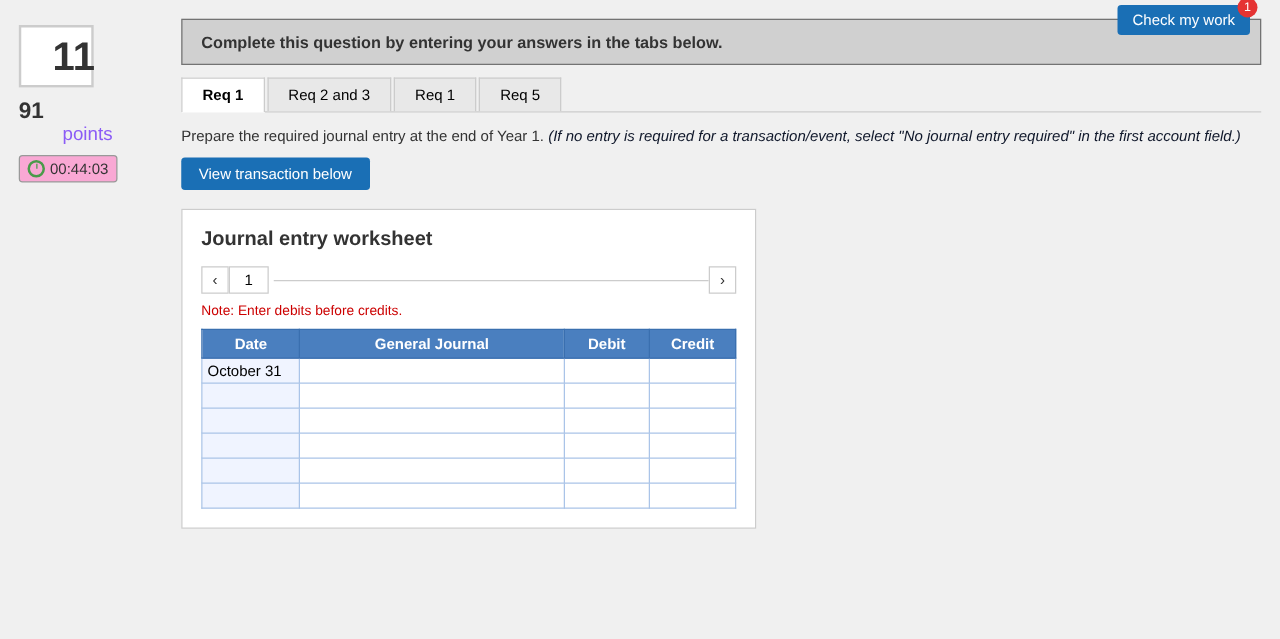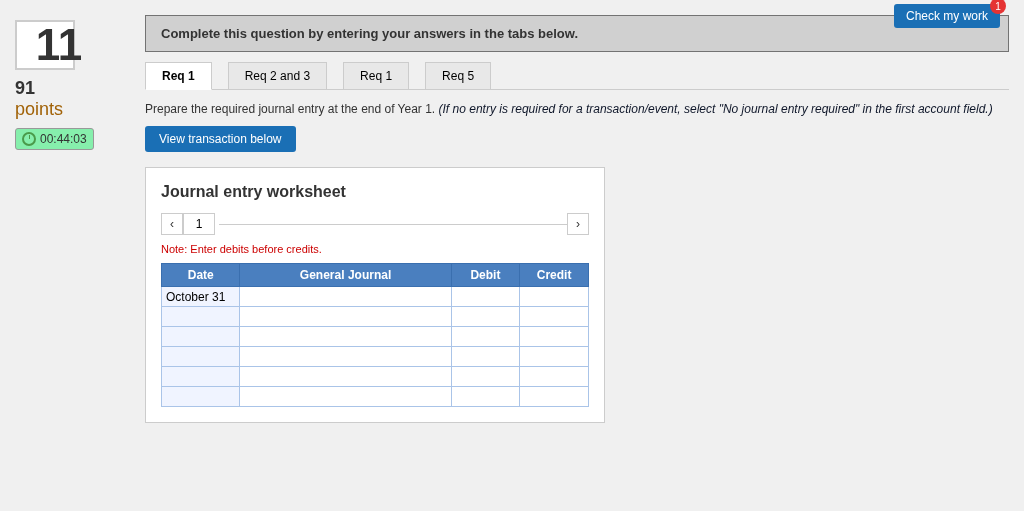--- a/index.html
+++ b/index.html
@@ -23,35 +23,35 @@
 
     .page-layout {
       display: flex; padding-top: 10px; min-height: 511px;
     }
 
     .left-panel {
       width: 140px; padding: 10px 15px; flex-shrink: 0;
     }
 
     .question-number {
-      font-size: 44px; font-weight: bold; color: #333;
+      font-size: 32px; font-weight: bold; color: #333;
       border: 2px solid #ccc; background: white;
       width: 60px; height: 50px; display: flex;
       align-items: center; justify-content: center;
       margin-bottom: 8px;
       padding-left: 28px;
     }
-    .points-label { font-size: 18px; color: #a16207; }
+    .points-label { font-size: 15px; color: #8b5cf6; text-align: center; }
     .points-value { font-size: 18px; font-weight: bold; color: #333; }
 
     .timer-box {
       display: flex; align-items: center; gap: 4px;
       margin-top: 8px; font-size: 12px; color: #333;
       border: 1px solid #999; padding: 3px 6px; border-radius: 3px;
-      background: #86efac; width: fit-content;
+      background: #f9a8d4; width: fit-content;
     }
     .timer-icon {
       width: 14px; height: 14px; border: 2px solid #4a9a4a;
       border-radius: 50%; display: inline-block; position: relative;
     }
     .timer-icon::after {
       content: ''; position: absolute; top: 1px; left: 5px;
       width: 1px; height: 4px; background: #4a9a4a;
     }
 
@@ -63,21 +63,21 @@
       font-weight: bold; color: #333;
     }
 
     .tabs {
       display: flex; border-bottom: 1px solid #ccc;
       margin-bottom: 10px;
     }
     .tab {
       padding: 6px 16px; border: 1px solid #ccc;
       background: #e8e8e8; cursor: pointer; font-size: 12px;
-      margin-right: 16px; border-bottom: none;
+      margin-right: 2px; border-bottom: none;
     }
     .tab.active {
       background: white; border-bottom: 1px solid white;
       margin-bottom: -1px; font-weight: bold;
     }
 
     .prepare-text {
       font-size: 12px; color: #333; margin-bottom: 8px;
       line-height: 1.5;
     }

